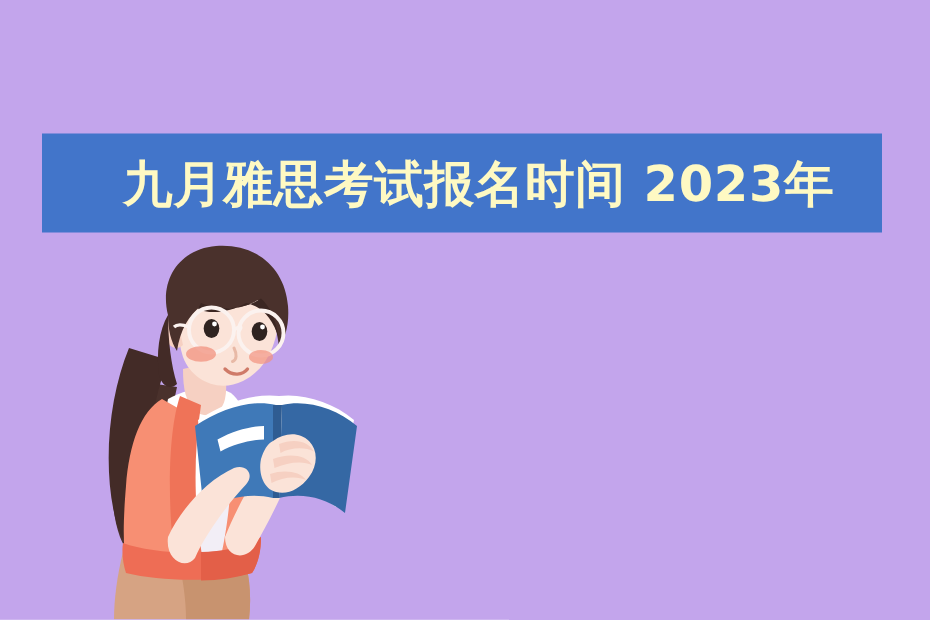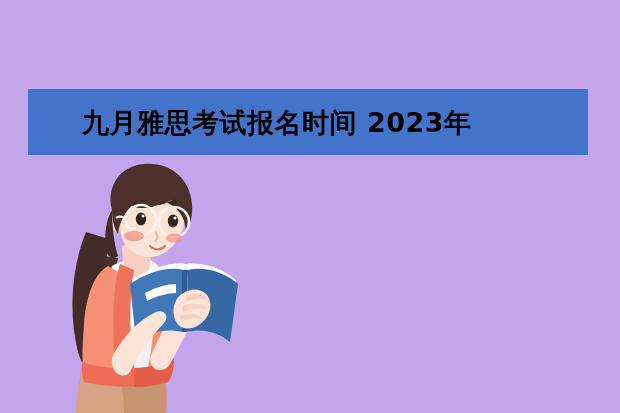--- a/index.html
+++ b/index.html
@@ -31,22 +31,22 @@
     top: 89px;
     width: 560px;
     height: 66px;
     background: #4275ca;
     display: flex;
     align-items: center;
     box-sizing: border-box;
     padding-left: 54px;
   }
   #title-text {
-    color: #000000;
-    font-size: 27px;
+    color: #fef9c3;
+    font-size: 33px;
     font-weight: bold;
     line-height: 1;
     letter-spacing: 0.5px;
     white-space: nowrap;
     font-family: "DejaVu Sans", "Liberation Sans", sans-serif;
   }
   #illustration-wrap {
     position: absolute;
     left: 46px;
     top: 162px;

